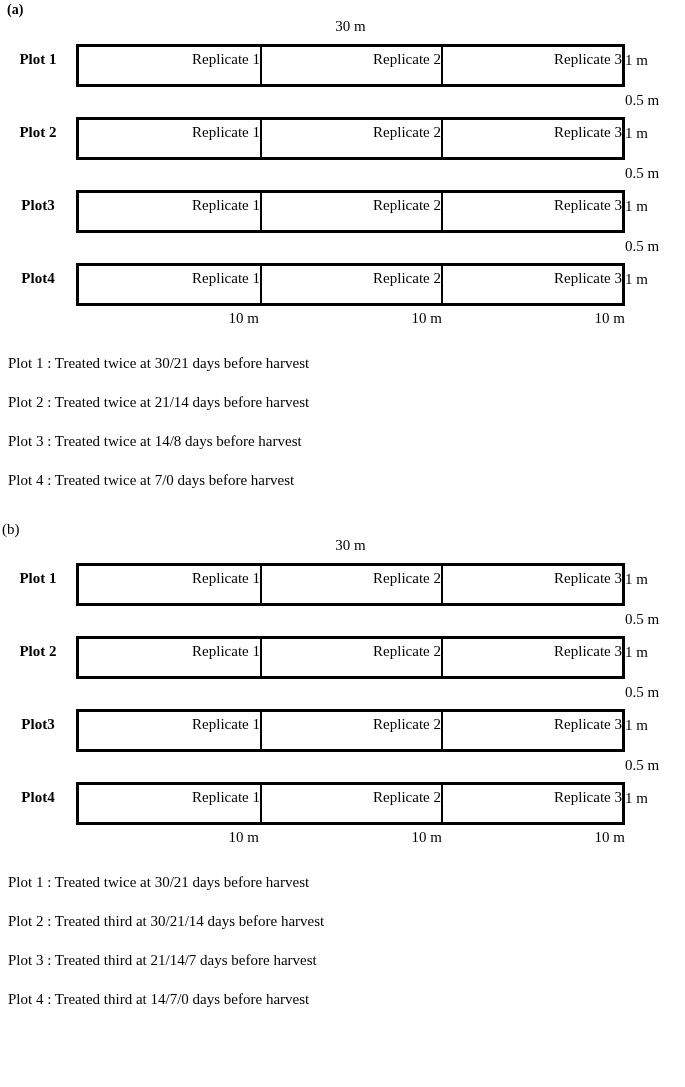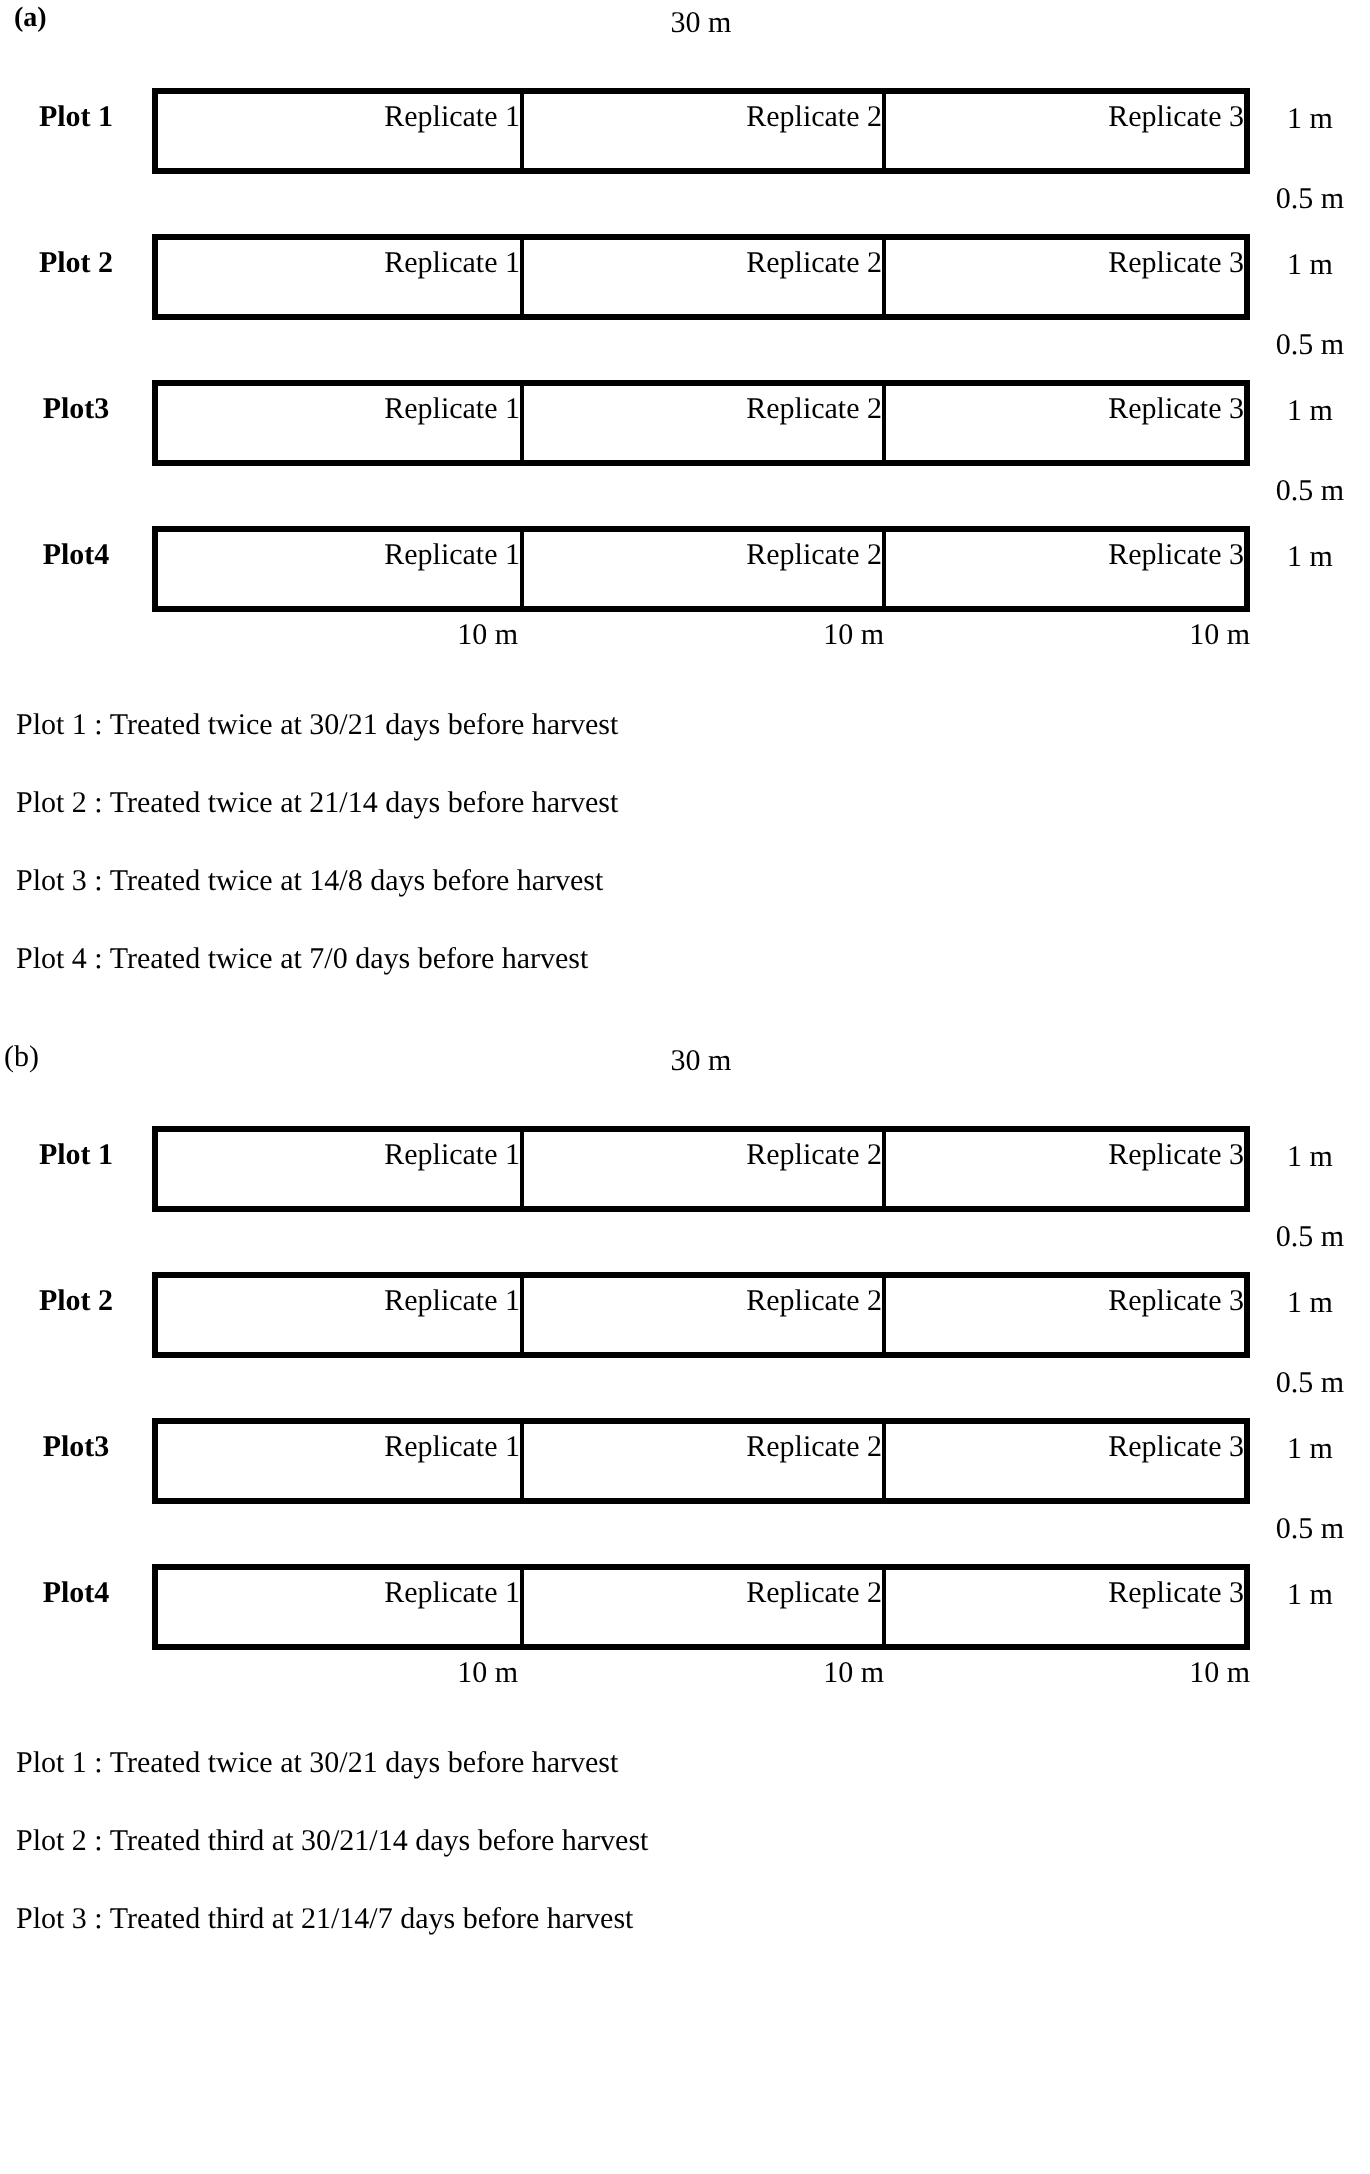--- a/index.html
+++ b/index.html
@@ -17,38 +17,38 @@
   .panel-b { margin-top: 30px; }
 
   
   .phead { position: relative; height: 44px; }
   .corner {
     position: absolute; left: 7px; top: 2px;
     font-weight: bold; font-size: 14px;
   }
   .panel-b .corner { font-weight: normal; left: 2px; font-size: 15px; }
   .topw {
-    position: absolute; left: 76px; top: 4px; width: 549px;
+    position: absolute; left: 76px; top: 18px; width: 549px;
     text-align: center;
   }
 
   
   .prow { display: grid; grid-template-columns: 76px 549px 60px; height: 43px; }
   .plabel { font-weight: bold; text-align: center; padding-top: 7px; }
   .pbox {
     box-sizing: border-box;
     border: 3px solid #000000;
     display: grid; grid-template-columns: 1fr 1fr 1fr;
   }
   .cell {
     font-weight: normal; text-align: right; padding-top: 4px;
     border-left: 2px solid #000000;
   }
   .cell:first-child { border-left: none; }
-  .rlabel { text-align: center; padding-top: 8px; white-space: nowrap; }
+  .rlabel { padding-top: 8px; white-space: nowrap; }
 
   
   .grow { display: grid; grid-template-columns: 76px 549px 60px; height: 30px; }
   .grow .rlabel { padding-top: 5px; }
 
   
   .wrow { display: grid; grid-template-columns: 76px 549px 60px; height: 20px; }
   .wcells { display: grid; grid-template-columns: 1fr 1fr 1fr; padding-top: 4px; }
   .wcells div { text-align: right; }
 
@@ -209,16 +209,17 @@
         <div>10 m</div>
         <div>10 m</div>
       </div>
       <div></div>
     </div>
 
     <div class="legend">
       <p>Plot 1 : Treated twice at 30/21 days before harvest</p>
       <p>Plot 2 : Treated third at 30/21/14 days before harvest</p>
       <p>Plot 3 : Treated third at 21/14/7 days before harvest</p>
+      <p>Plot 4 : Treated third at 14/7/0 days before harvest</p>
     </div>
   </div>
 
 </div>
 
 </body></html>

